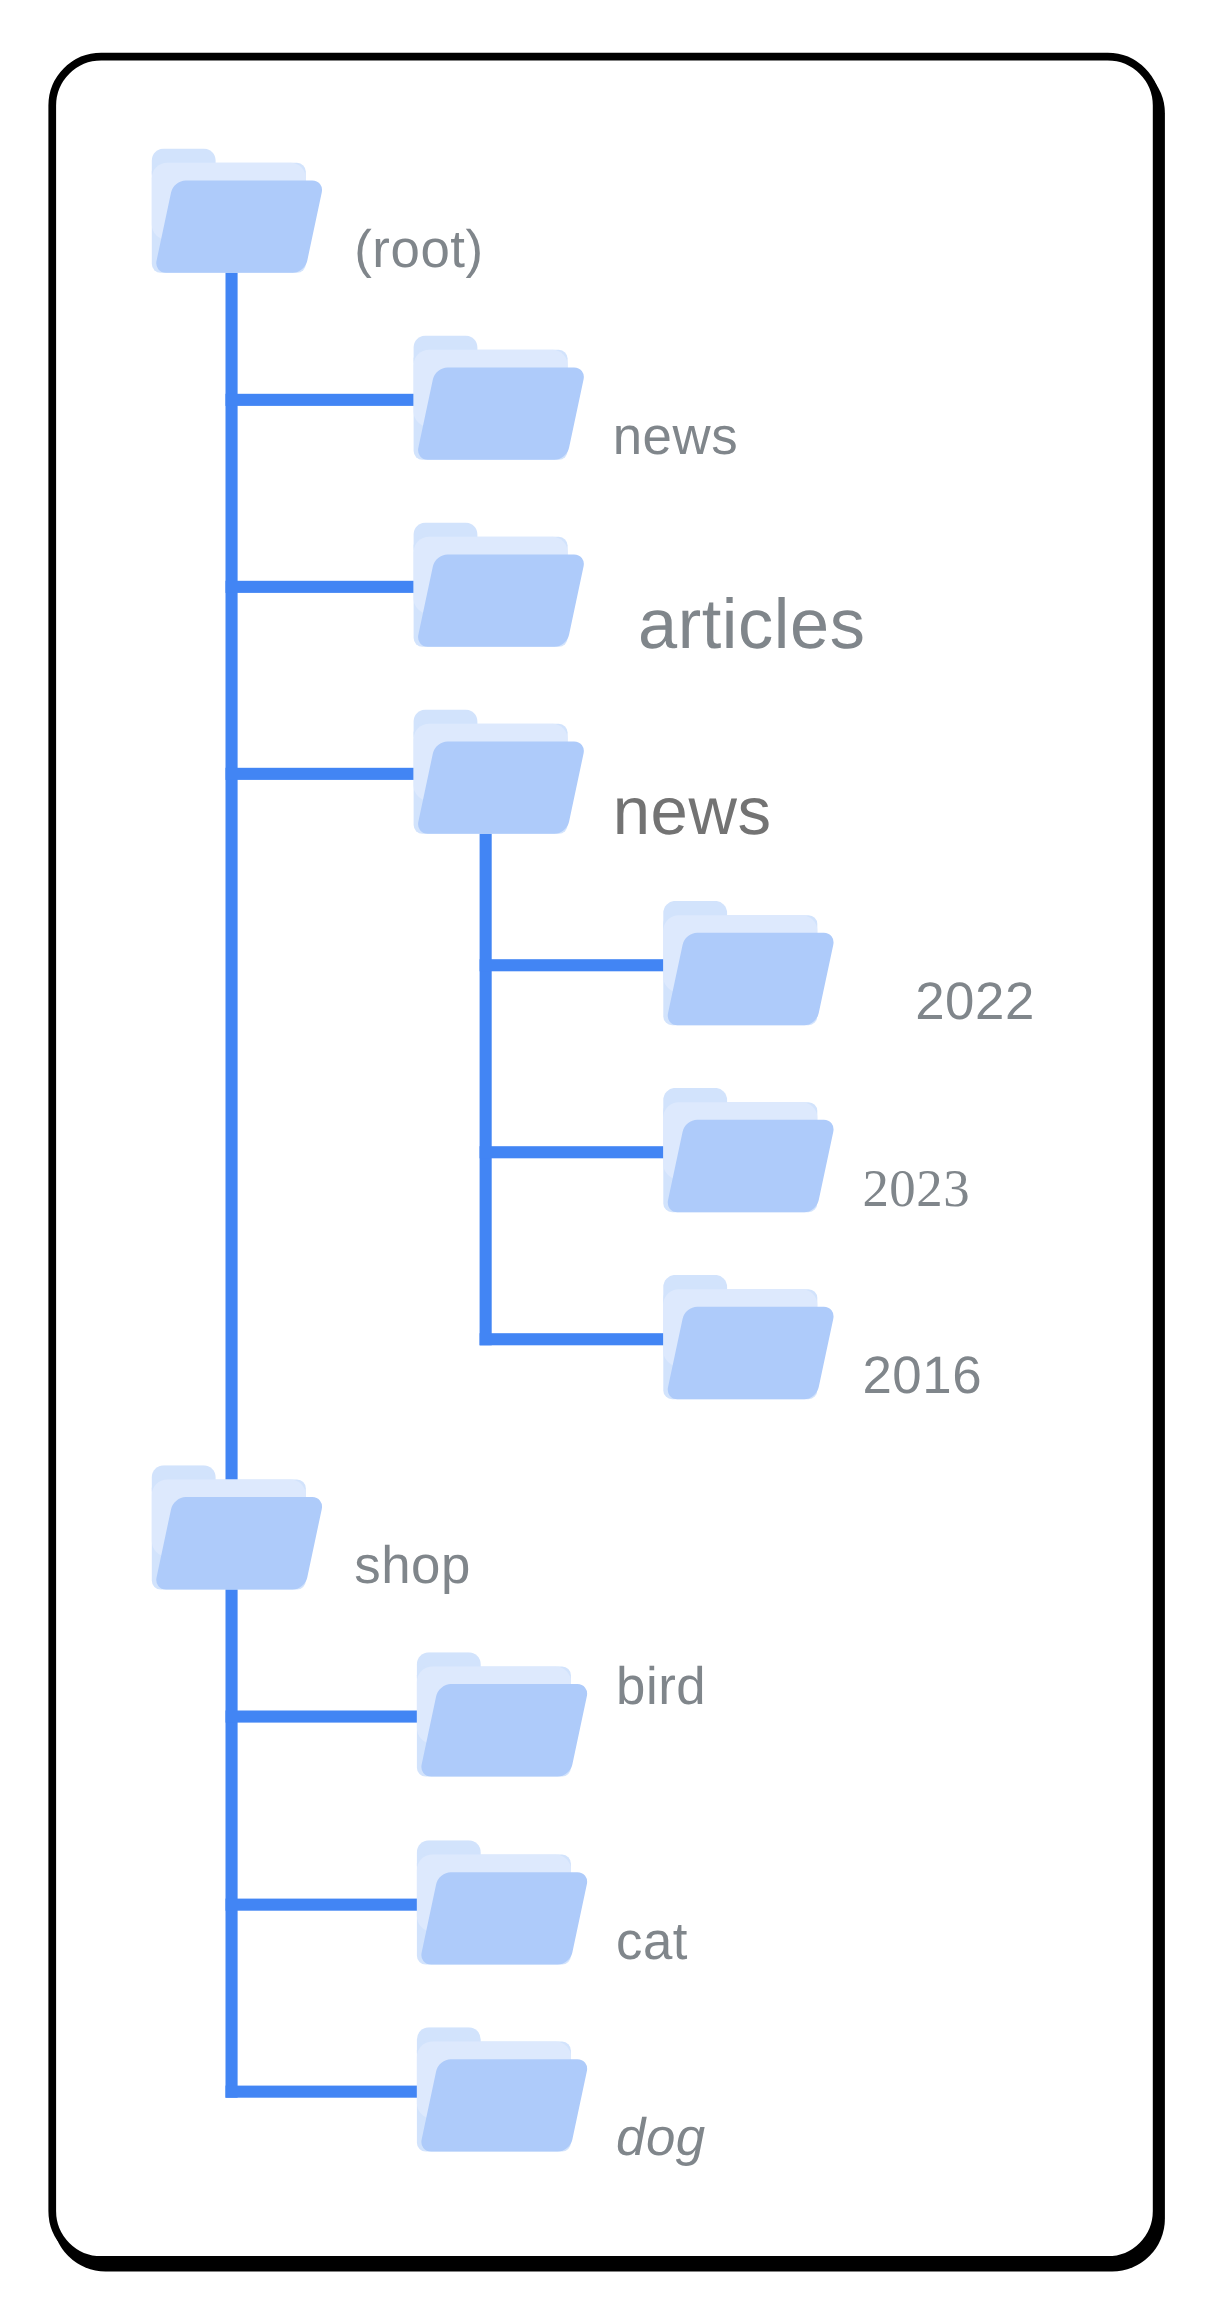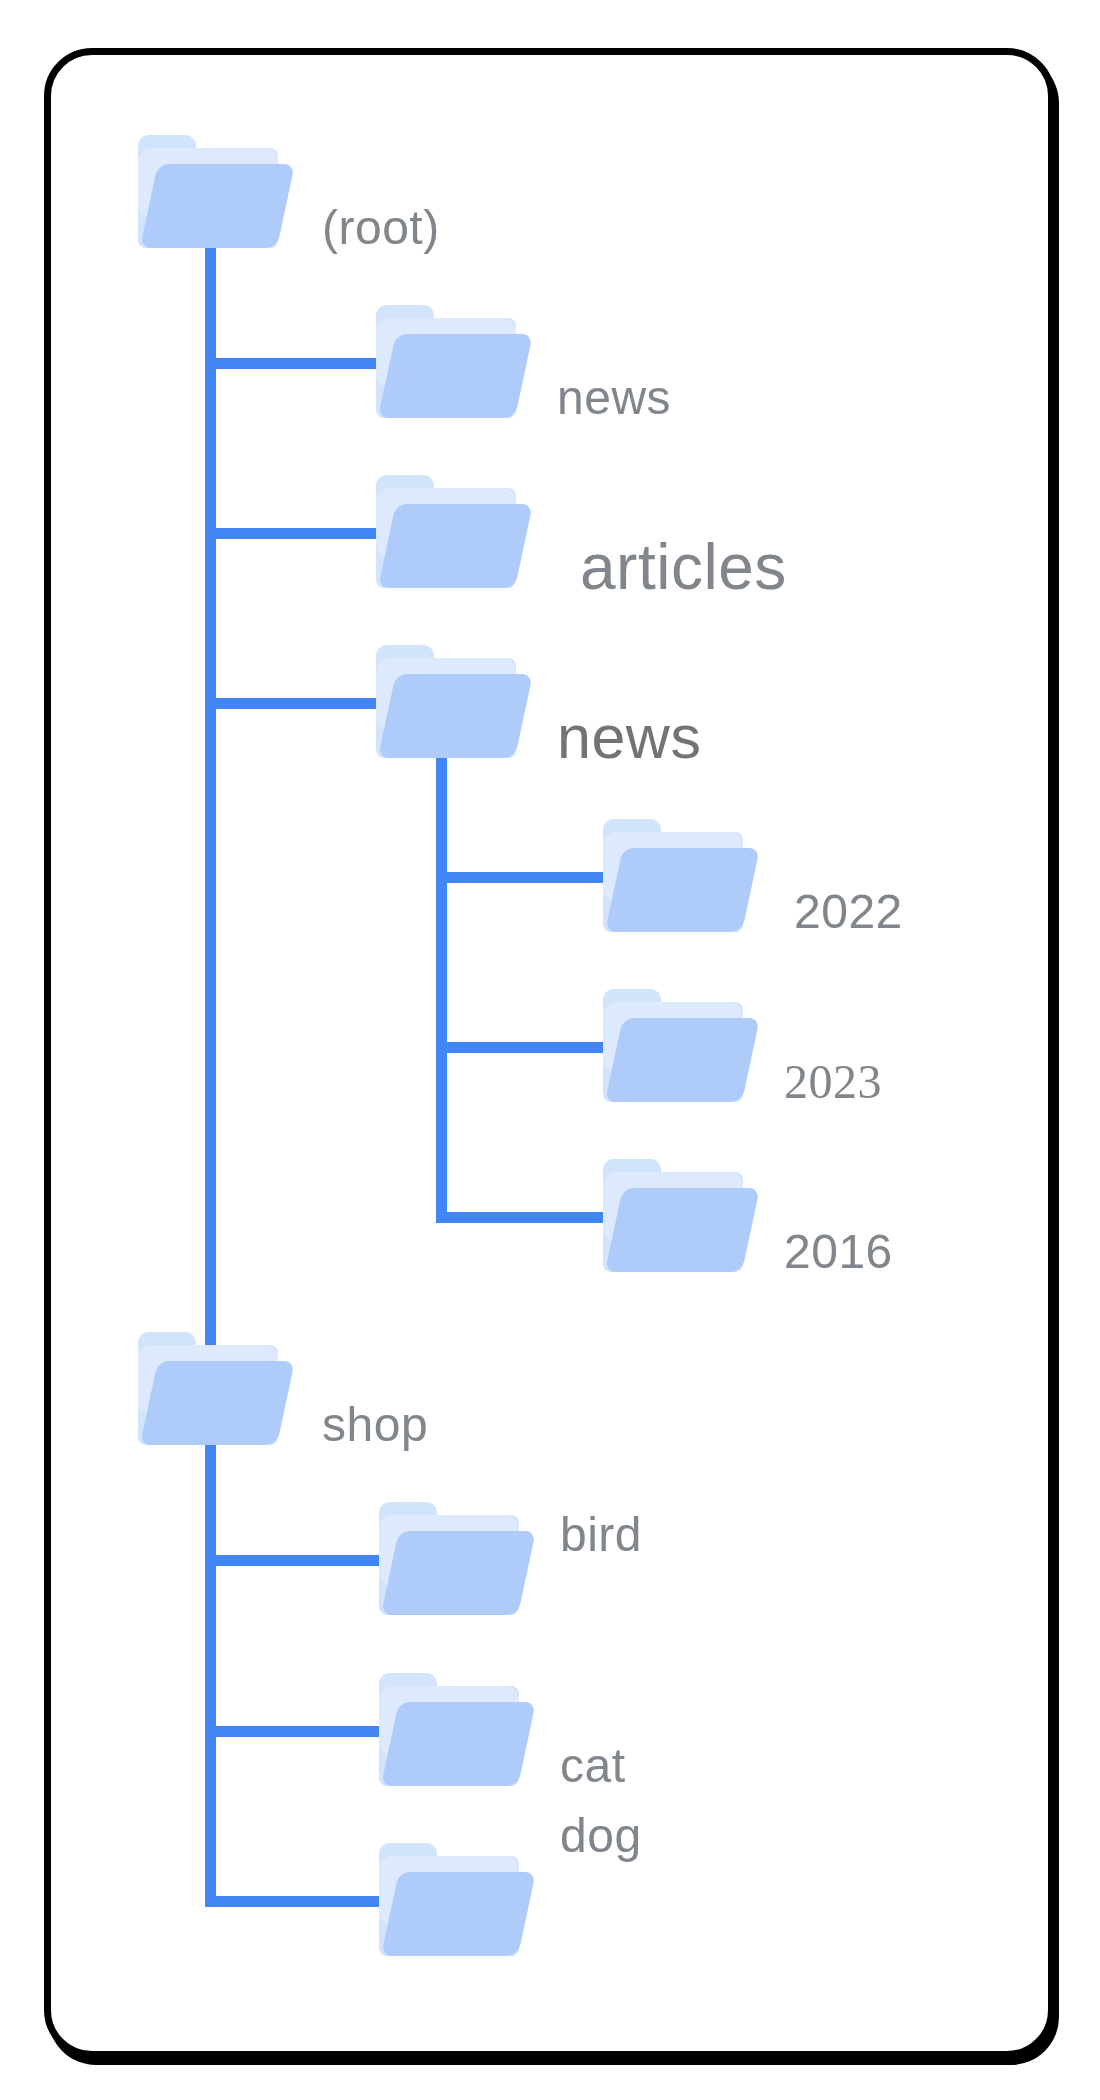--- a/index.html
+++ b/index.html
@@ -75,21 +75,21 @@
       <rect x="1" y="13" width="140" height="70" rx="14" fill="#dde9fd"></rect>
       <rect x="27" y="29" width="137" height="84" rx="11" fill="#aecbfa" transform="skewX(-12)"></rect>
     </svg>
     <div class="node-label" style="left: 557px; top: 707px; color: #737373; font-size: 61px; letter-spacing: 0.5px;">news</div>
     <svg viewBox="0 0 164 114" width="164" height="114" class="folder" style="left: 602px; top: 819px;">
       <rect x="1" y="0" width="58" height="34" rx="11" fill="#d2e3fc"></rect>
       <rect x="1" y="13" width="140" height="100" rx="8" fill="#d2e3fc"></rect>
       <rect x="1" y="13" width="140" height="70" rx="14" fill="#dde9fd"></rect>
       <rect x="27" y="29" width="137" height="84" rx="11" fill="#aecbfa" transform="skewX(-12)"></rect>
     </svg>
-    <div class="node-label" style="left: 794px; top: 881px; color: rgb(128, 134, 139); font-size: 48px; letter-spacing: 0.5px;">2022</div>
+    <div class="node-label" style="left: 832px; top: 881px; color: rgb(128, 134, 139); font-size: 48px; letter-spacing: 0.5px;">2022</div>
     <svg viewBox="0 0 164 114" width="164" height="114" class="folder" style="left: 602px; top: 989px;">
       <rect x="1" y="0" width="58" height="34" rx="11" fill="#d2e3fc"></rect>
       <rect x="1" y="13" width="140" height="100" rx="8" fill="#d2e3fc"></rect>
       <rect x="1" y="13" width="140" height="70" rx="14" fill="#dde9fd"></rect>
       <rect x="27" y="29" width="137" height="84" rx="11" fill="#aecbfa" transform="skewX(-12)"></rect>
     </svg>
     <div class="node-label" style="left: 784px; top: 1051px; color: rgb(128, 134, 139); font-size: 48px; letter-spacing: 0.5px; font-family: Liberation Serif, serif;">2023</div>
     <svg viewBox="0 0 164 114" width="164" height="114" class="folder" style="left: 602px; top: 1159px;">
       <rect x="1" y="0" width="58" height="34" rx="11" fill="#d2e3fc"></rect>
       <rect x="1" y="13" width="140" height="100" rx="8" fill="#d2e3fc"></rect>
@@ -117,14 +117,14 @@
       <rect x="1" y="13" width="140" height="70" rx="14" fill="#dde9fd"></rect>
       <rect x="27" y="29" width="137" height="84" rx="11" fill="#aecbfa" transform="skewX(-12)"></rect>
     </svg>
     <div class="node-label" style="left: 560px; top: 1735px; color: rgb(128, 134, 139); font-size: 48px; letter-spacing: 0.5px;">cat</div>
     <svg viewBox="0 0 164 114" width="164" height="114" class="folder" style="left: 378px; top: 1843px;">
       <rect x="1" y="0" width="58" height="34" rx="11" fill="#d2e3fc"></rect>
       <rect x="1" y="13" width="140" height="100" rx="8" fill="#d2e3fc"></rect>
       <rect x="1" y="13" width="140" height="70" rx="14" fill="#dde9fd"></rect>
       <rect x="27" y="29" width="137" height="84" rx="11" fill="#aecbfa" transform="skewX(-12)"></rect>
     </svg>
-    <div class="node-label" style="left: 560px; top: 1805px; color: rgb(128, 134, 139); font-size: 48px; letter-spacing: 0.5px;">dog</div>
+    <div class="node-label" style="left: 560px; top: 1914px; color: rgb(128, 134, 139); font-size: 48px; letter-spacing: 0.5px; font-style: italic;">dog</div>
   </div>
 
 </body></html>

